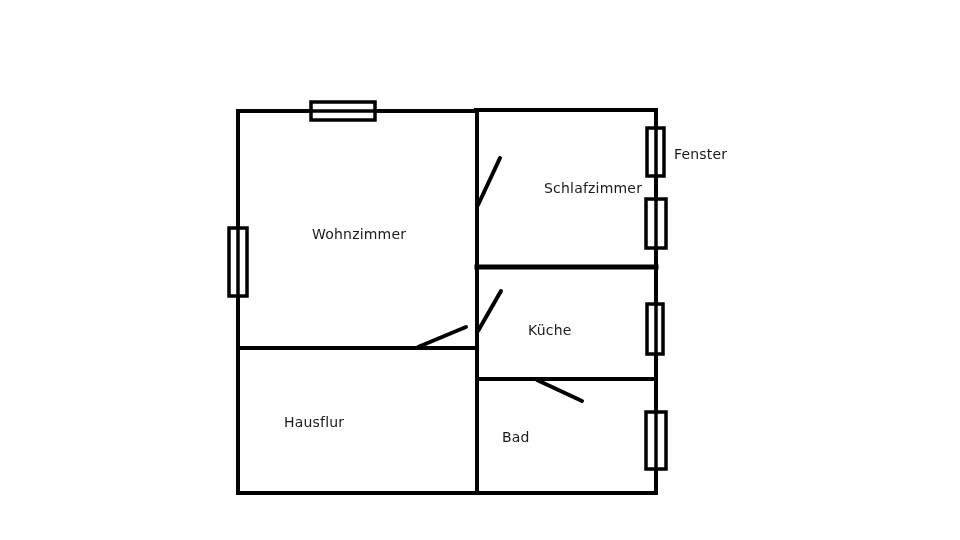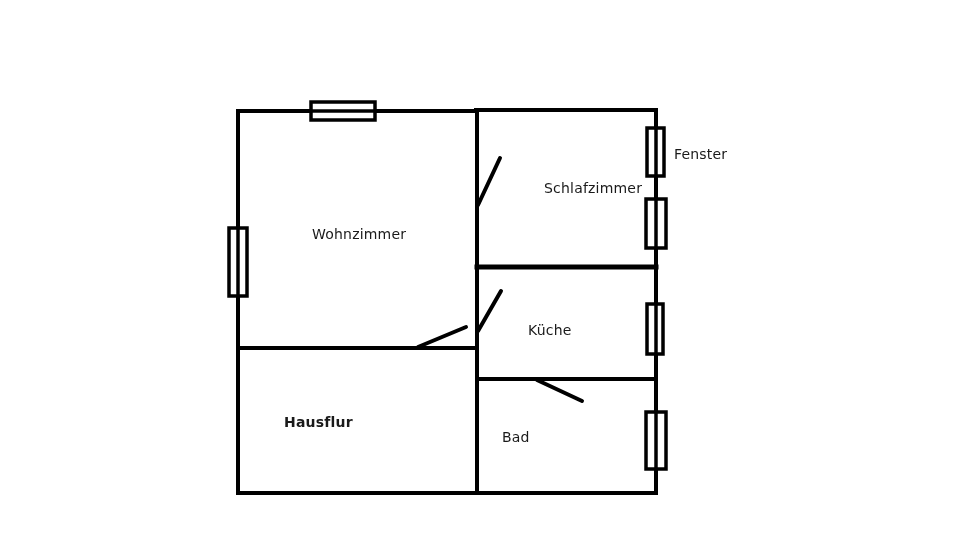--- a/index.html
+++ b/index.html
@@ -80,15 +80,15 @@
     <g>
       <rect x="646" y="412" width="20" height="57"></rect>
       <line x1="656" y1="412" x2="656" y2="469"></line>
     </g>
   </g>
 </svg>
 
 <div class="room-label" style="left:284px; top:226px;margin-left:28px;">Wohnzimmer</div>
 <div class="room-label" style="left:544px; top:180px;">Schlafzimmer</div>
 <div class="room-label" style="left:528px; top:322px;">Küche</div>
-<div class="room-label" style="left:284px; top:414px;font-weight:bold;">Hausflur</div>
+<div class="room-label" style="left:284px; top:414px;">Hausflur</div>
 <div class="room-label" style="left:502px; top:429px;">Bad</div>
 <div class="room-label" style="left:674px; top:146px;">Fenster</div>
 
 </body></html>

